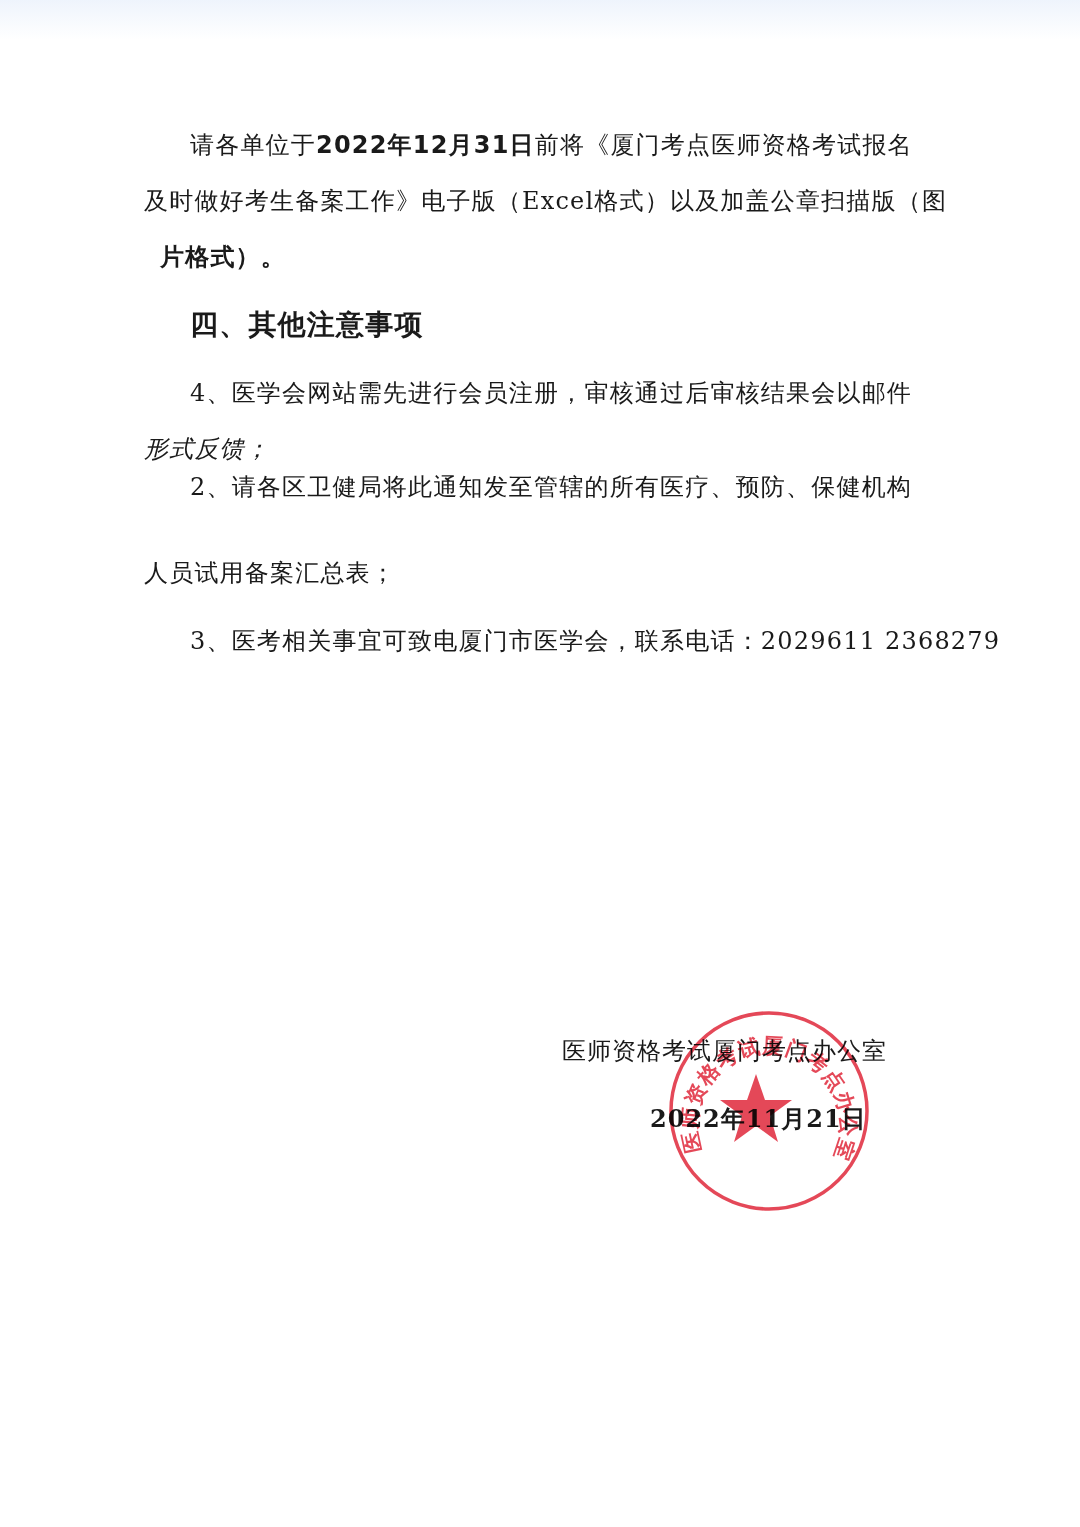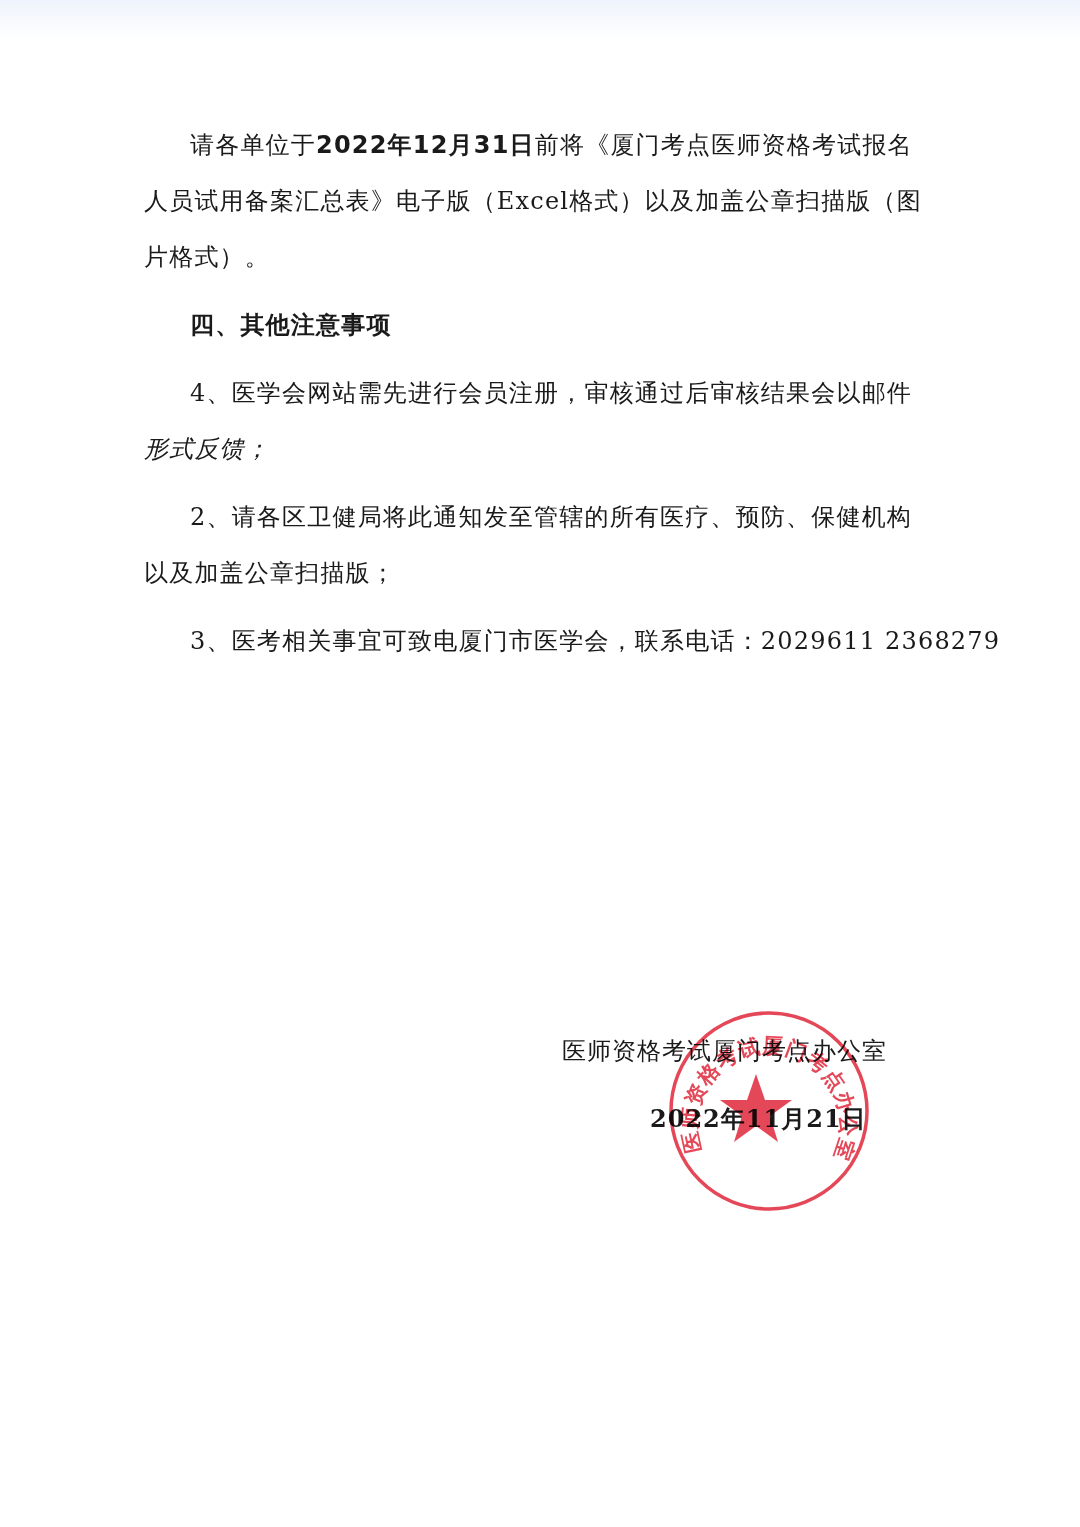--- a/index.html
+++ b/index.html
@@ -34,21 +34,21 @@
       line-height: 30px;
       letter-spacing: 1.2px;
     }
     .bold {
       font-family: "DejaVu Sans", "Liberation Sans", sans-serif;
       font-weight: bold;
     }
     .heading {
       font-family: "DejaVu Sans", "Liberation Sans", sans-serif;
       font-weight: bold;
-      font-size: 24px;
+      font-size: 28px;
     }
     .sig {
       position: absolute;
       white-space: nowrap;
       font-size: 24px;
       line-height: 30px;
       letter-spacing: 1px;
       z-index: 1;
     }
     .seal {
@@ -65,30 +65,30 @@
 </head>
 <body>
 
 <div class="scan-tint"></div>
 
 <div class="page">
 
   <div class="line" style="left:190px; top:130px;">
     <span>请各单位于</span><span class="bold">2022年12月31日</span><span>前将《厦门考点医师资格考试报名</span>
   </div>
-  <div class="line" style="left:144px; top:186px;">人员试用备案汇总表》电子版（Excel格式）以及加盖公章扫描版（图</div>
-  <div class="line" style="left:144px; top:242px;">片格式）。</div>
+  <div class="line" style="left:144px; top:186px;">及时做好考生备案工作》电子版（Excel格式）以及加盖公章扫描版（图</div>
+  <div class="line" style="left:160px; top:242px;font-weight:bold;">片格式）。</div>
 
   <div class="line heading" style="left:190px; top:310px;">四、其他注意事项</div>
 
   <div class="line" style="left:190px; top:378px;">4、医学会网站需先进行会员注册，审核通过后审核结果会以邮件</div>
   <div class="line" style="left:144px; top:434px;font-style:italic;">形式反馈；</div>
 
-  <div class="line" style="left:190px; top:502px;">2、请各区卫健局将此通知发至管辖的所有医疗、预防、保健机构</div>
-  <div class="line" style="left:144px; top:558px;">以及加盖公章扫描版；</div>
+  <div class="line" style="left:190px; top:472px;">2、请各区卫健局将此通知发至管辖的所有医疗、预防、保健机构</div>
+  <div class="line" style="left:144px; top:558px;">人员试用备案汇总表；</div>
 
   <div class="line" style="left:190px; top:626px;">3、医考相关事宜可致电厦门市医学会，联系电话：2029611 2368279</div>
 
   <div class="sig" style="left:562px; top:1036px;">医师资格考试厦门考点办公室</div>
   <div class="sig" style="left:650px; top:1104px;font-weight:bold;">2022年11月21日</div>
 
   <svg class="seal" viewBox="0 0 210 210">
     <defs>
       <path id="sealArc" d="M 40 150 A 72 72 0 1 1 170 150" fill="none"></path>
     </defs>

